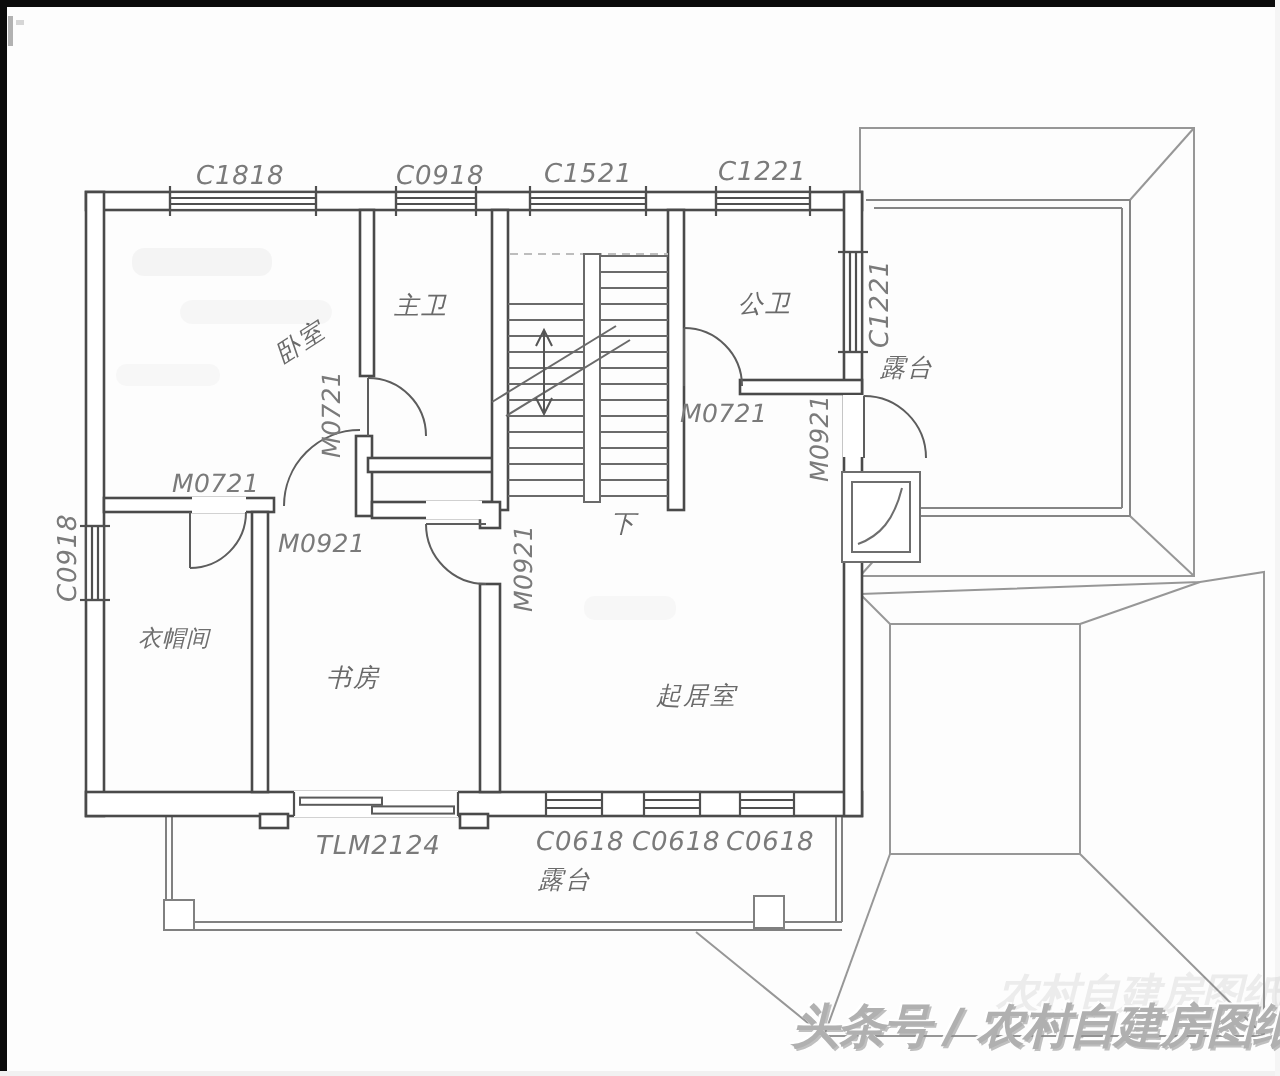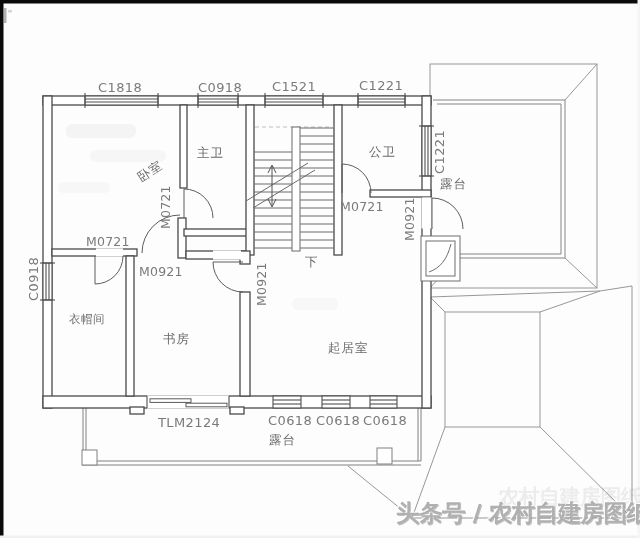--- a/index.html
+++ b/index.html
@@ -1,17 +1,17 @@
 <!DOCTYPE html>
 <html><head>
 <meta charset="utf-8">
 <style>
   html,body{margin:0;padding:0;background:#ffffff;}
   .frame{position:relative;width:640px;height:538px;background:#fdfdfd;overflow:hidden;
-         font-family:"DejaVu Sans",sans-serif;}
+         font-family:"DejaVu Sans",sans-serif;font-style:italic;}
   svg{position:absolute;left:0;top:0;}
   svg text{font-family:"DejaVu Sans",sans-serif;}
   .code{fill:#7a7a7a;font-size:13px;letter-spacing:.4px;}
   .code-sm{fill:#7a7a7a;font-size:12.5px;letter-spacing:.2px;}
   .room{fill:#6a6a6a;font-size:12.5px;letter-spacing:1px;}
   .room-sm{fill:#6f6f6f;font-size:11.5px;letter-spacing:.5px;}
   .wm{position:absolute;left:396px;top:497px;font-size:23.5px;font-weight:bold;
       color:#b0b0b0;letter-spacing:-.5px;white-space:nowrap;
       text-shadow:-1px -1px 0 rgba(255,255,255,.95), 1px 1px 0 rgba(140,140,140,.55);}
   .wm-echo{position:absolute;left:498px;top:483px;font-size:21px;font-weight:bold;

